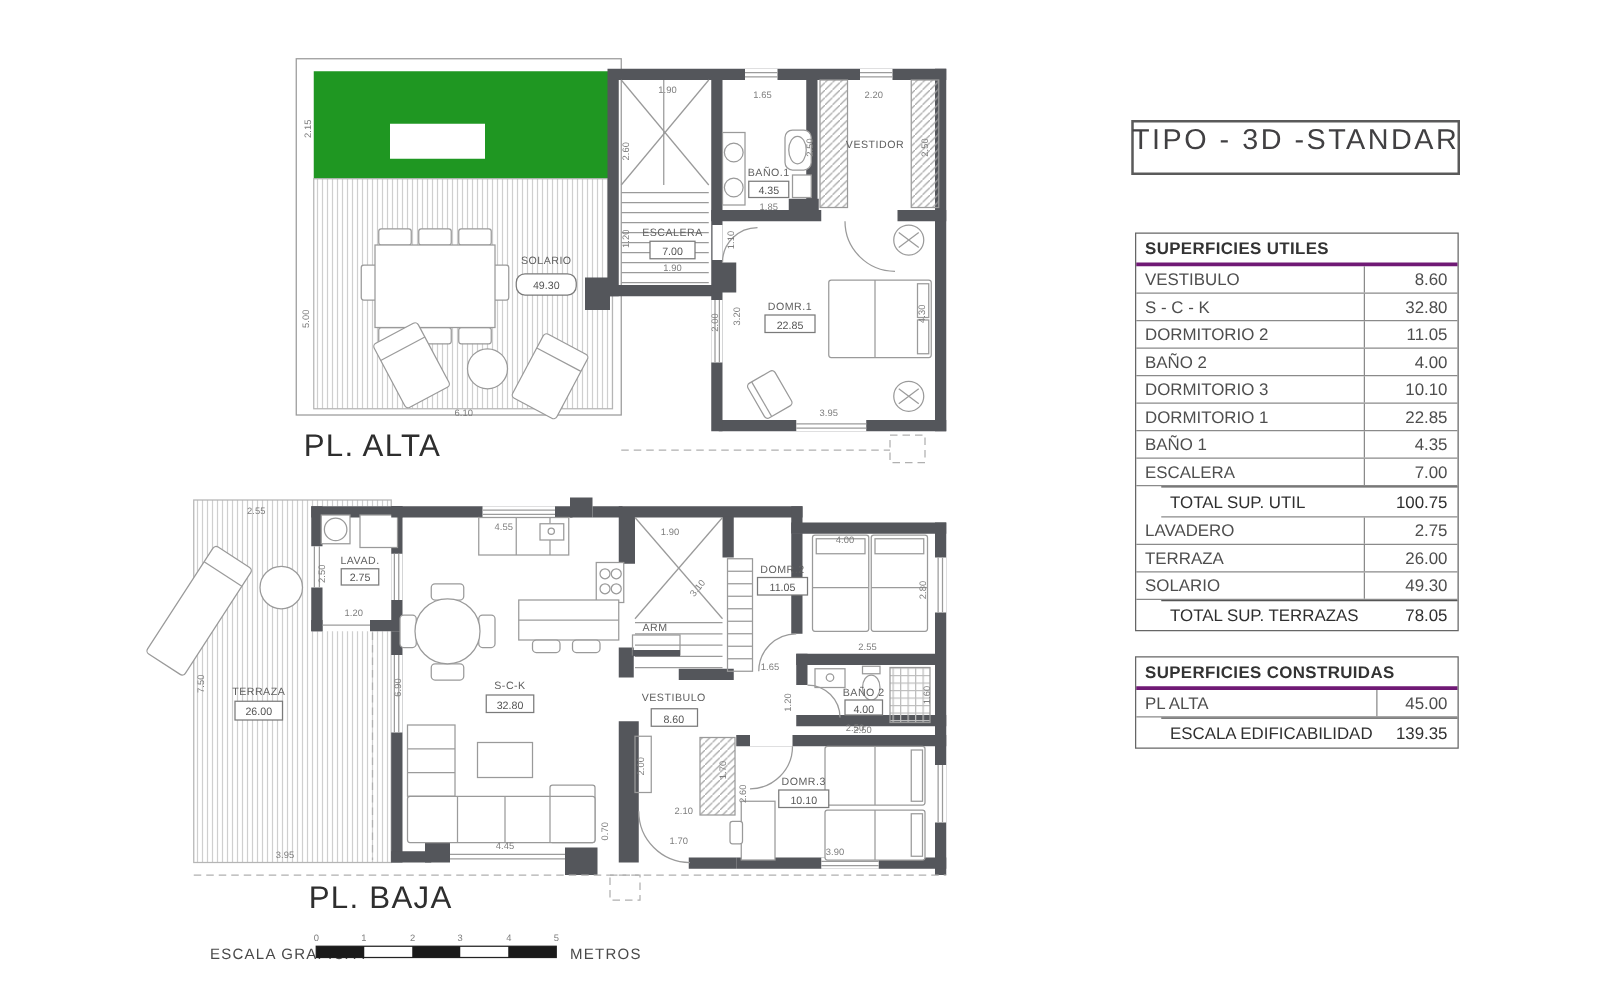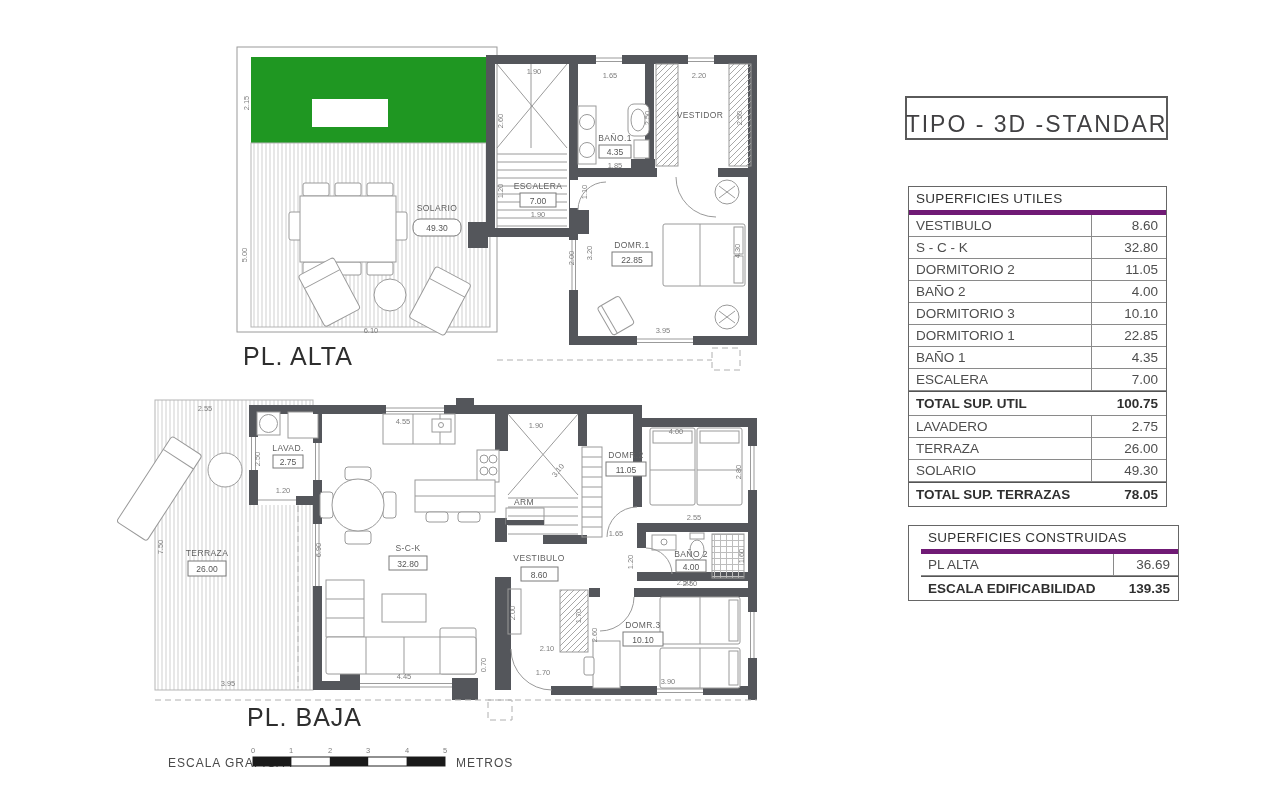--- a/index.html
+++ b/index.html
@@ -10,34 +10,34 @@
   .rname{font-size:8.5px;fill:#606060;letter-spacing:.4px;text-anchor:middle;}
   .aval{font-size:8.5px;fill:#565656;text-anchor:middle;}
   .abox{fill:#ffffff;stroke:#7a7a7a;stroke-width:1;}
   .thin{fill:none;stroke:#9a9a9a;stroke-width:1;}
   .furn{fill:#ffffff;stroke:#9a9a9a;stroke-width:1;}
   .rail{stroke:#9b9b9b;stroke-width:1;}
   .dash{fill:none;stroke:#b0b0b0;stroke-width:1;stroke-dasharray:6 4;}
   .planname{font-size:25px;fill:#2e2e2e;letter-spacing:1px;}
   
   .titlebox{position:absolute;left:905px;top:96px;width:259px;height:40px;border:2px solid #5a5a5a;
-            display:flex;align-items:flex-end;justify-content:center;font-size:23px;color:#414042;
+            display:flex;align-items:flex-start;justify-content:center;font-size:23px;color:#414042;
             letter-spacing:2px;white-space:nowrap;}
   .tbl{position:absolute;left:908px;width:257px;border:1px solid #666;color:#4e4e4e;
        font-size:13.5px;background:#fff;}
   .tbl-utiles{top:186px;}
-  .tbl-constr{top:525px;padding-left:12px;}
-  .thead{height:23px;line-height:23px;padding-left:7px;border-bottom:5px solid #701a75;
-         color:#333;font-weight:400;letter-spacing:.3px;}
+  .tbl-constr{top:525px;}
+  .thead{height:23px;line-height:23px;padding-left:7px;border-bottom:3px solid #701a75;
+         color:#333;font-weight:700;letter-spacing:.3px;}
   .trow{display:flex;height:21px;line-height:21px;border-bottom:1px solid #8a8a8a;}
   .trow:last-child{border-bottom:none;}
   .tlabel{flex:1;padding-left:7px;white-space:nowrap;overflow:hidden;}
   .tval{width:66px;text-align:right;padding-right:8px;border-left:1px solid #8a8a8a;}
   .tbl-constr .tval{width:56px;}
-  .trow.total{height:23px;line-height:23px;font-weight:700;color:#2f2f2f;border-top:1px solid #555;}
+  .trow.total{height:23px;line-height:23px;font-weight:400;color:#2f2f2f;border-top:1px solid #555;margin-left:20px;}
   .trow.total .tval{border-left:none;}
 </style>
 </head>
 <body>
 
 <div class="canvas">
 
 <svg width="880" height="800" viewBox="0 0 880 800" style="position:absolute;left:0;top:0;">
   <defs>
     <pattern id="vh" width="4" height="8" patternUnits="userSpaceOnUse">
@@ -499,21 +499,21 @@
     <div class="trow total">
         <span class="tlabel">TOTAL SUP. TERRAZAS</span>
         <span class="tval">78.05</span>
       </div>
   </div>
 
   <div class="tbl tbl-constr">
     <div class="thead">SUPERFICIES CONSTRUIDAS</div>
     <div class="trow">
         <span class="tlabel">PL ALTA</span>
-        <span class="tval">36.69</span>
+        <span class="tval">45.00</span>
       </div>
     <div class="trow total">
         <span class="tlabel">ESCALA EDIFICABILIDAD</span>
         <span class="tval">139.35</span>
       </div>
   </div>
 
 </div>
 
 </body></html>

